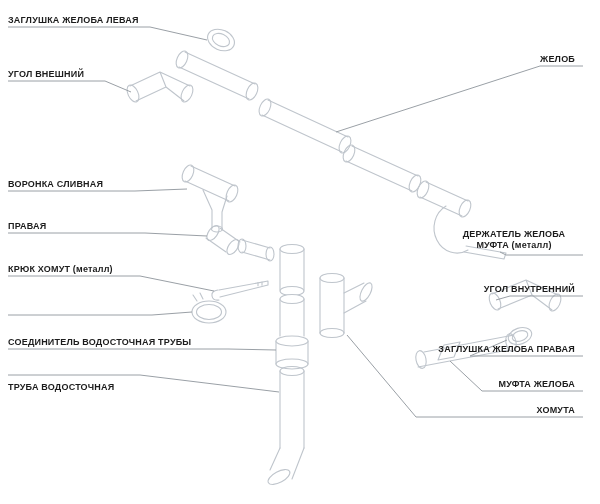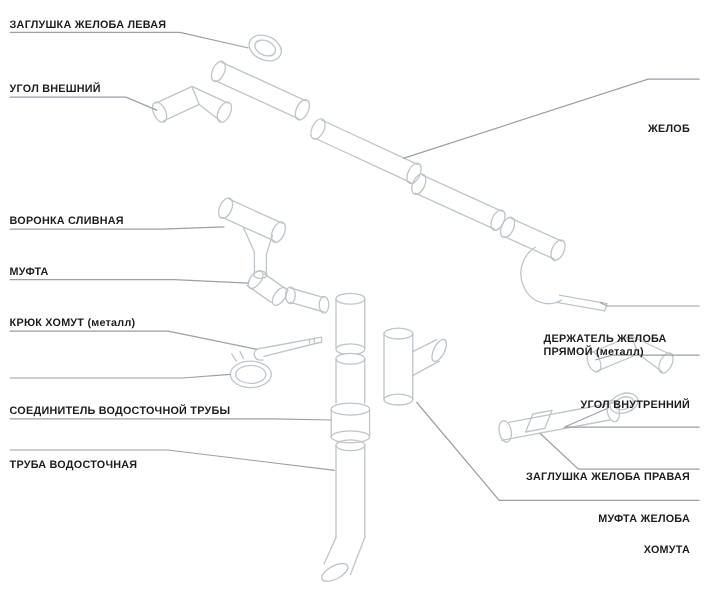--- a/index.html
+++ b/index.html
@@ -6,21 +6,21 @@
   .stage{
     position:relative;width:583px;height:504px;background:#ffffff;
     overflow:hidden;font-family:"Liberation Sans",sans-serif;
   }
   .stage svg{position:absolute;left:0;top:0;}
   .label{
     position:absolute;font-size:9px;font-weight:700;color:#1c1c1c;
     letter-spacing:.2px;white-space:nowrap;line-height:11px;
   }
   .label.left{left:8px;}
-  .label.right{right:8px;text-align:left;margin-top:48px;}
+  .label.right{right:8px;text-align:center;}
   .label.wrap{white-space:normal;width:122px;}
 </style>
 </head>
 <body>
 
 <div class="stage">
 
   <svg width="600" height="504" viewBox="0 0 600 504">
 
     <g stroke="#bfc5cc" stroke-width="1.1" fill="none" stroke-linecap="round" stroke-linejoin="round">
@@ -159,25 +159,25 @@
       <polyline points="592,296 510,296 496,300"></polyline>
       <polyline points="592,356 470,356 507,340"></polyline>
       <polyline points="592,391 482,391 450,361"></polyline>
       <polyline points="592,417 416,417 347,335"></polyline>
     </g>
   </svg>
 
   <div class="label left" style="top:15px">ЗАГЛУШКА ЖЕЛОБА ЛЕВАЯ</div>
   <div class="label left" style="top:69px">УГОЛ ВНЕШНИЙ</div>
   <div class="label left" style="top:179px">ВОРОНКА СЛИВНАЯ</div>
-  <div class="label left" style="top:221px">МУФТА</div>
+  <div class="label left" style="top:221px">ПРАВАЯ</div>
   <div class="label left" style="top:264px">КРЮК ХОМУТ (металл)</div>
-  <div class="label left" style="top:337px">СОЕДИНИТЕЛЬ ВОДОСТОЧНОЙ ТРУБЫ</div>
+  <div class="label left" style="top:337px">СОЕДИНИТЕЛЬ ВОДОСТОЧНАЯ ТРУБЫ</div>
   <div class="label left" style="top:382px">ТРУБА ВОДОСТОЧНАЯ</div>
 
   <div class="label right" style="top:54px">ЖЕЛОБ</div>
-  <div class="label right wrap" style="top:229px">ДЕРЖАТЕЛЬ ЖЕЛОБА ПРЯМОЙ (металл)</div>
+  <div class="label right wrap" style="top:229px">ДЕРЖАТЕЛЬ ЖЕЛОБА МУФТА (металл)</div>
   <div class="label right" style="top:284px">УГОЛ ВНУТРЕННИЙ</div>
   <div class="label right" style="top:344px">ЗАГЛУШКА ЖЕЛОБА ПРАВАЯ</div>
   <div class="label right" style="top:379px">МУФТА ЖЕЛОБА</div>
   <div class="label right" style="top:405px">ХОМУТА</div>
 
 </div>
 
 </body></html>

